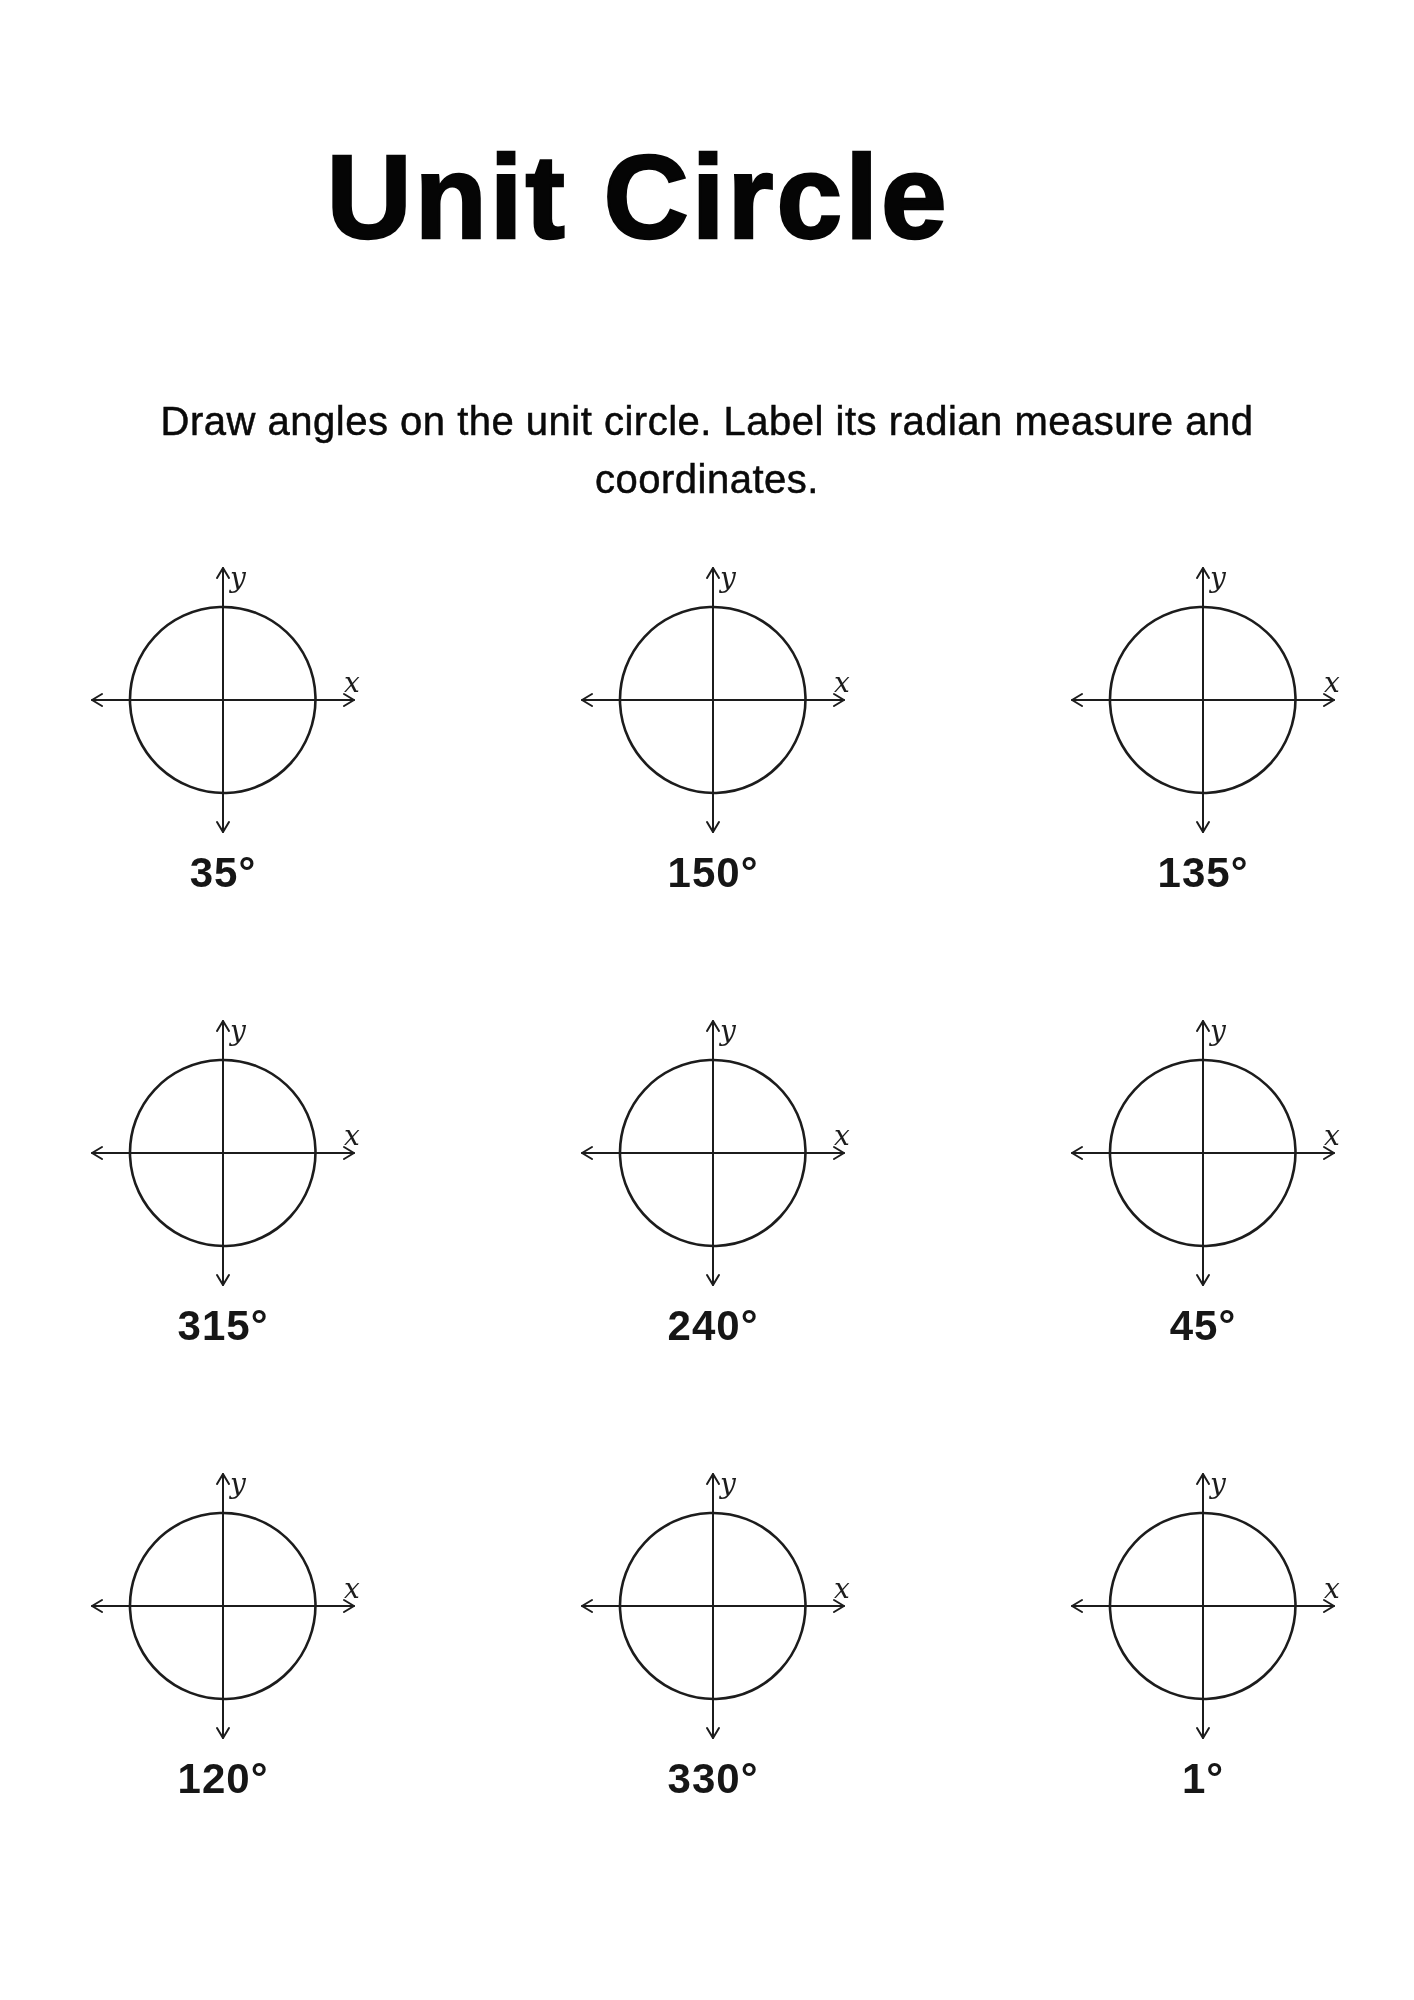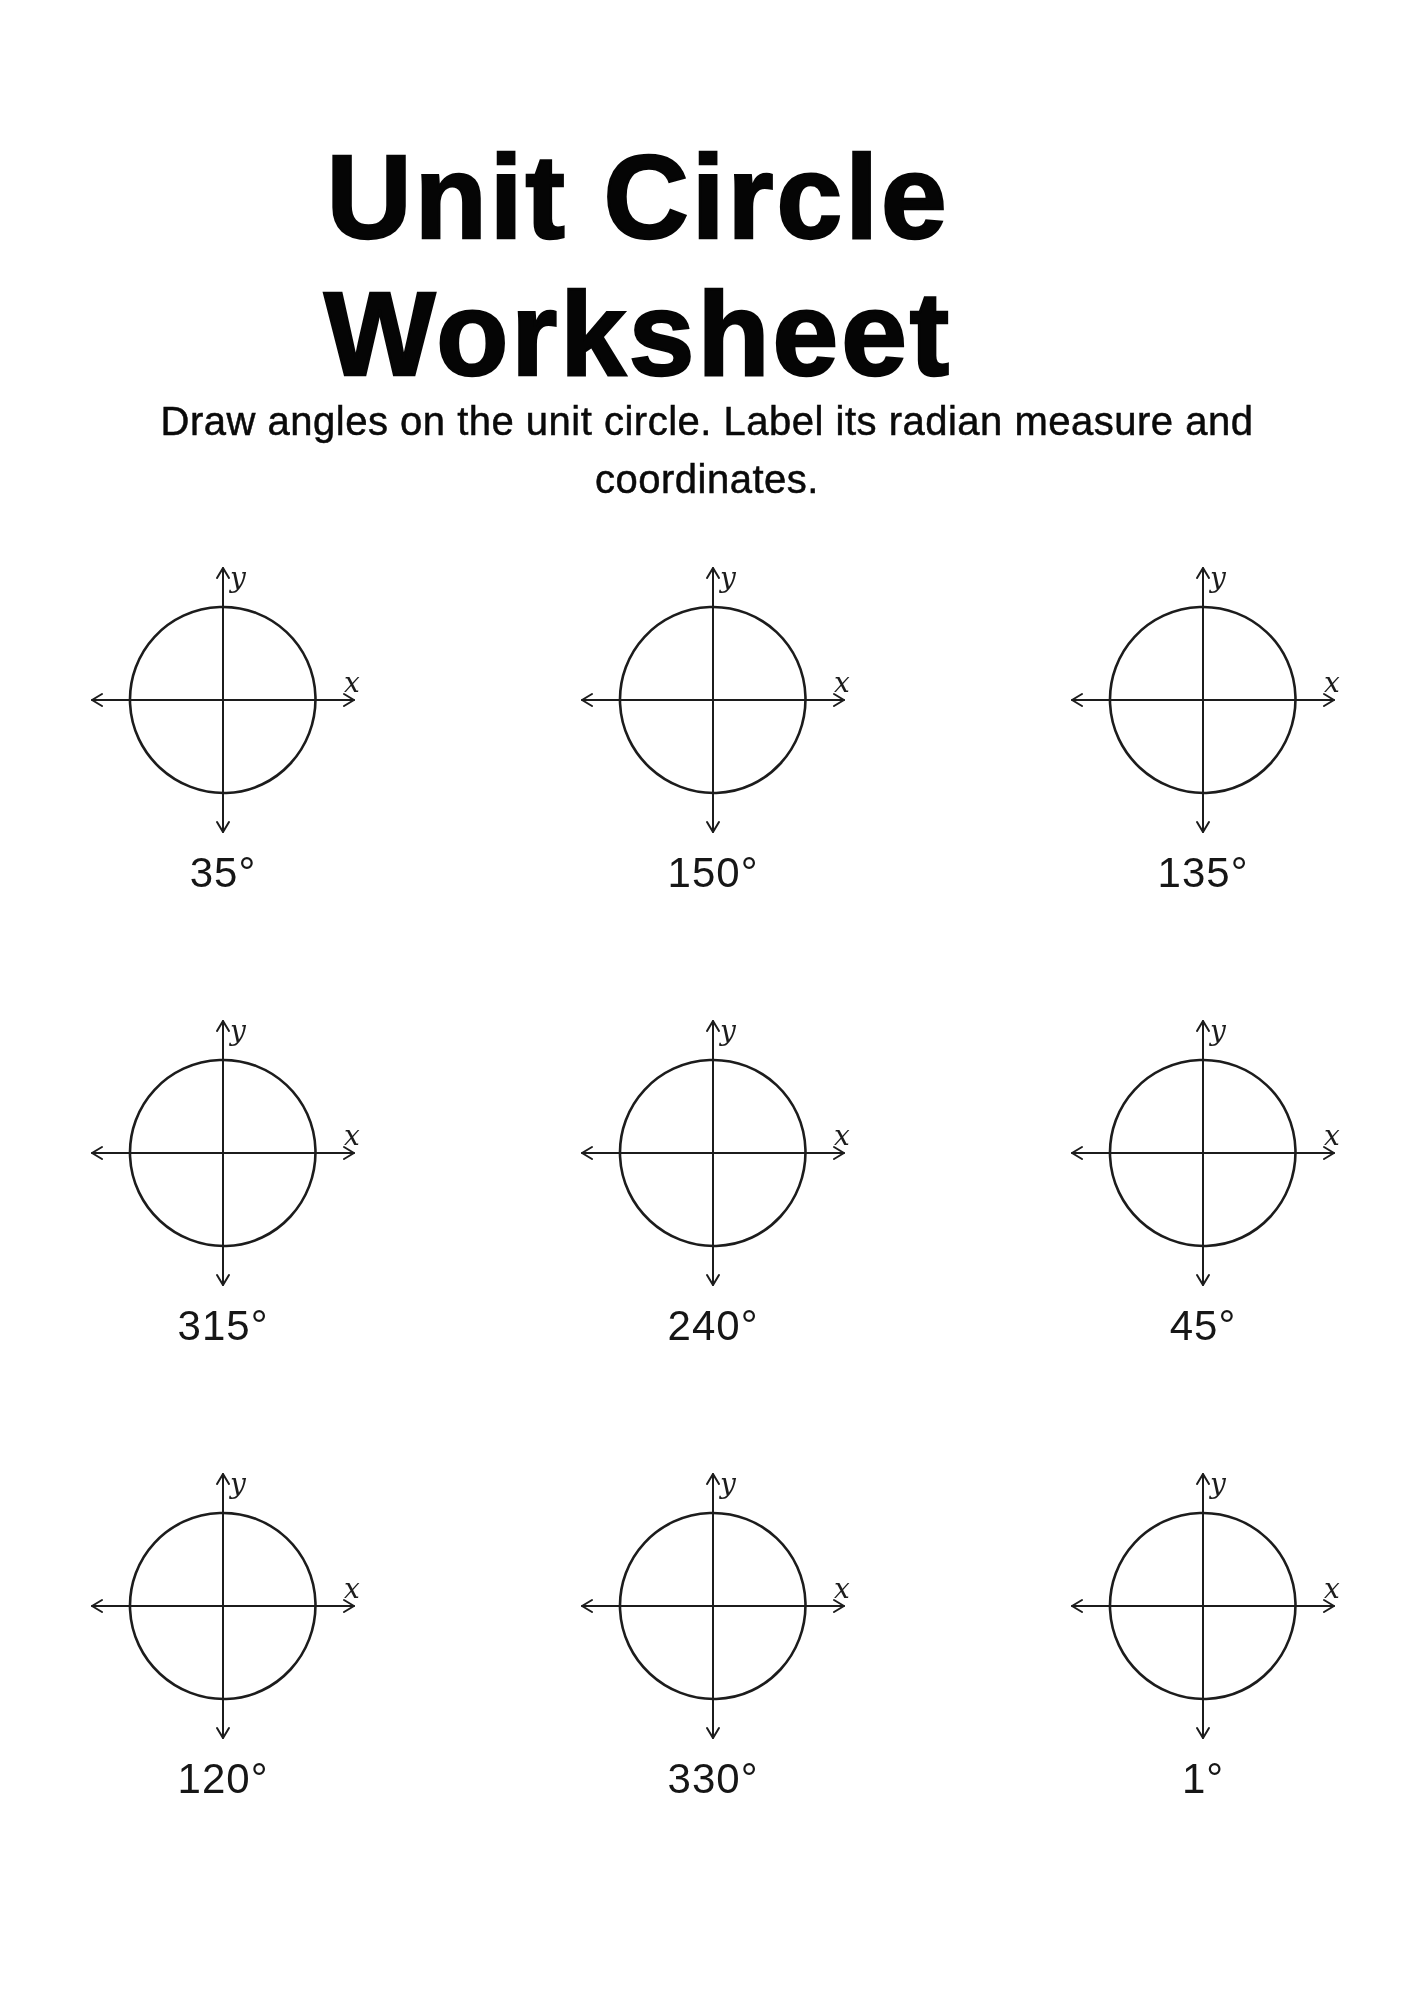--- a/index.html
+++ b/index.html
@@ -57,37 +57,37 @@
     width: 300px;
     display: flex;
     flex-direction: column;
     align-items: center;
   }
   .cell svg { display: block; }
   .angle {
     margin-top: 14px;
     font-size: 42px;
     line-height: 46px;
-    font-weight: 400;
+    font-weight: 700;
     letter-spacing: 1px;
     color: #161616;
     text-align: center;
   }
   .axis-letter {
     font-family: "DejaVu Serif", serif;
     font-style: italic;
     font-size: 28px;
     fill: #1c1c1c;
   }
 </style>
 </head>
 <body>
 
 <header>
-  <h1 class="title"><span>Unit Circle</span><br><span>Worksheet</span></h1>
+  <h1 class="title"><span>Unit Circle</span><br></h1>
   <p class="subtitle"><span>Draw angles on the unit circle. Label its radian measure and</span><br><span>coordinates.</span></p>
 </header>
 
 <main class="grid" id="grid">
   <figure class="cell">
     <svg width="300" height="272" viewBox="0 0 300 272" fill="none" stroke="#1c1c1c" stroke-linecap="round" stroke-linejoin="round">
 
       <path stroke-width="2.6" transform="rotate(-2 150 136)" d="M 150 43
                C 202 43 243 85 242.5 136
                C 242 187 201 229.5 150 229

